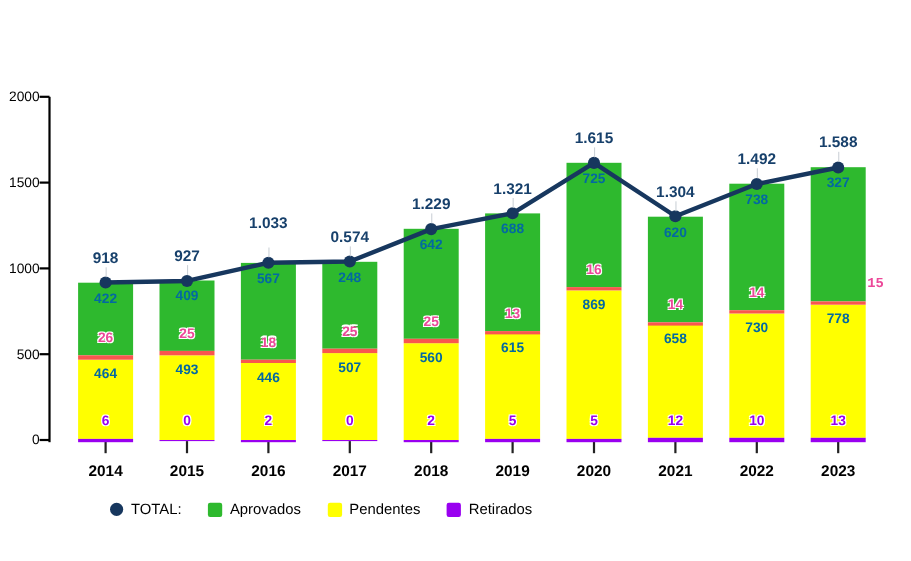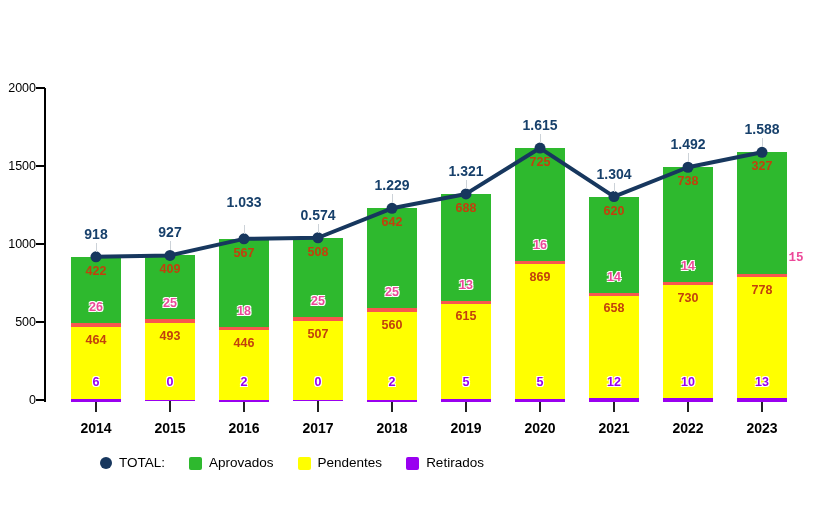--- a/index.html
+++ b/index.html
@@ -16,21 +16,21 @@
   .ytick-label{
     position:absolute;width:36px;text-align:right;font-size:12.5px;color:#000;line-height:14px;
   }
   .xtick-line{position:absolute;background:#222;}
   .xcat-label{
     position:absolute;width:64px;text-align:center;font-size:14px;font-weight:bold;color:#000;line-height:16px;
   }
   .seg-label{
     position:absolute;width:64px;text-align:center;font-size:12.5px;font-weight:bold;line-height:14px;z-index:5;
   }
-  .seg-label.black{color:#c2410c;}
+  .seg-label.black{color:#0369a1;}
   .seg-label.red{
     color:#ec4899;
     text-shadow:-1px -1px 0 #fff,1px -1px 0 #fff,-1px 1px 0 #fff,1px 1px 0 #fff;
   }
   .seg-label.purple{
     color:#9900f0;
     text-shadow:-1px -1px 0 #fff,1px -1px 0 #fff,-1px 1px 0 #fff,1px 1px 0 #fff;
   }
   .total-label{
     position:absolute;width:70px;text-align:center;font-size:14px;font-weight:bold;color:#17406b;line-height:16px;z-index:6;
@@ -150,21 +150,21 @@
       <div class="total-label" style="left: 135px; top: 224.388px;">927</div>
       <div class="seg-label purple" style="left: 212px; top: 375px;">2</div>
       <div class="seg-label black" style="left: 212px; top: 336.112px;">446</div>
       <div class="seg-label red" style="left: 212px; top: 304.304px;">18</div>
       <div class="seg-label black" style="left: 212px; top: 245.852px;">567</div>
       <div class="leader" style="left: 243.5px; top: 224.852px; height: 9px;"></div>
       <div class="total-label" style="left: 209px; top: 194px;">1.033</div>
       <div class="seg-label purple" style="left: 286px; top: 375px;">0</div>
       <div class="seg-label black" style="left: 286px; top: 326.908px;">507</div>
       <div class="seg-label red" style="left: 286px; top: 294.008px;">25</div>
-      <div class="seg-label black" style="left: 286px; top: 244.76px;">508</div>
+      <div class="seg-label black" style="left: 286px; top: 244.76px;">248</div>
       <div class="leader" style="left: 317.5px; top: 223.76px; height: 9px;"></div>
       <div class="total-label" style="left: 283px; top: 206.76px;">0.574</div>
       <div class="seg-label purple" style="left: 360px; top: 375px;">2</div>
       <div class="seg-label black" style="left: 360px; top: 318.328px;">560</div>
       <div class="seg-label red" style="left: 360px; top: 285.428px;">25</div>
       <div class="seg-label black" style="left: 360px; top: 215.276px;">642</div>
       <div class="leader" style="left: 391.5px; top: 194.276px; height: 9px;"></div>
       <div class="total-label" style="left: 357px; top: 177.276px;">1.229</div>
       <div class="seg-label purple" style="left: 434px; top: 375px;">5</div>
       <div class="seg-label black" style="left: 434px; top: 309.28px;">615</div>

